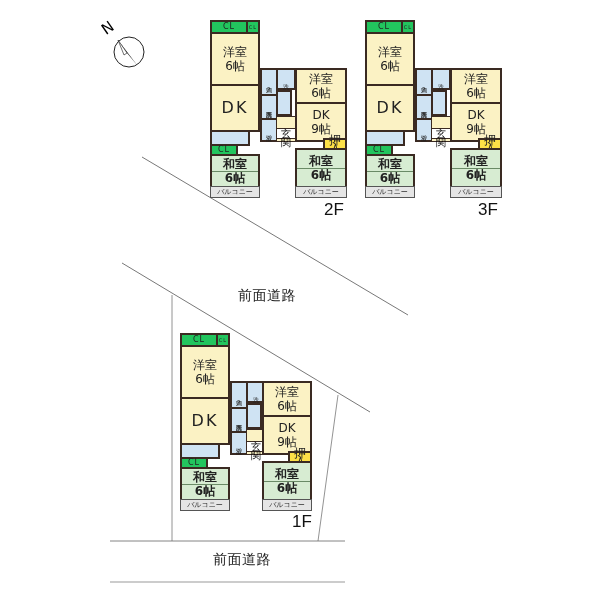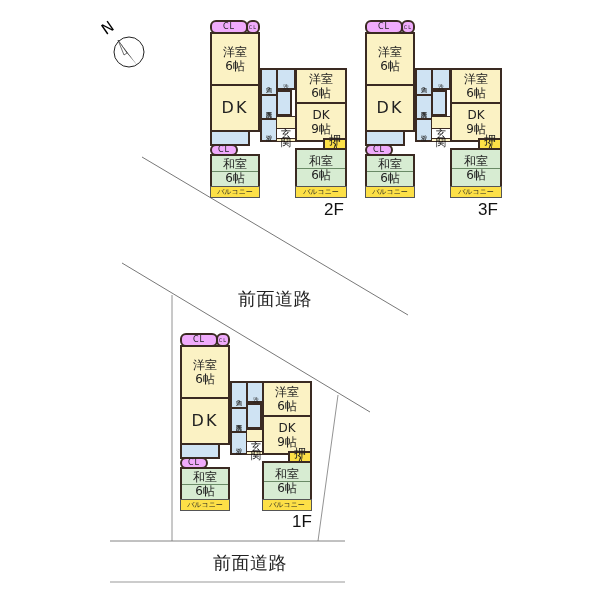--- a/index.html
+++ b/index.html
@@ -1,30 +1,30 @@
 <!DOCTYPE html>
 <html><head>
 <meta charset="utf-8">
 <style>
   html,body{margin:0;padding:0;background:#ffffff;}
   body{width:600px;height:600px;position:relative;overflow:hidden;font-family:"DejaVu Sans","Liberation Sans",sans-serif;}
   .abs{position:absolute;}
   .site-svg{position:absolute;left:0;top:0;width:600px;height:600px;}
-  .road-label{position:absolute;font-size:18px;color:#222;letter-spacing:0.5px;white-space:nowrap;}
+  .road-label{position:absolute;font-size:14px;color:#222;letter-spacing:0.5px;white-space:nowrap;}
   .floor-label{position:absolute;font-family:"Liberation Sans",sans-serif;font-size:17px;color:#111;}
   .plan{position:absolute;width:140px;height:182px;}
   .room{position:absolute;box-sizing:border-box;border:2px solid #3a2a22;display:flex;flex-direction:column;align-items:center;justify-content:center;color:#222;font-size:12px;line-height:14px;text-align:center;}
   .yoshitsu{background:#fbf2c4;}
   .dk{background:#fbf2c4;}
-  .washitsu{background:#d7ecd2;}
-  .cl{background:#f0abfc;font-size:8px;line-height:8px;color:#222;letter-spacing:1px;border-radius:6px;}
+  .washitsu{background:#d7ecd2;font-weight:bold;}
+  .cl{background:#22c55e;font-size:8px;line-height:8px;color:#222;letter-spacing:1px;}
   .oshiire{background:#fde047;font-size:12px;line-height:8px;}
   .wet{background:#cfe3f3;font-size:6px;line-height:6px;writing-mode:vertical-rl;}
   .hall{background:#fbf2c4;}
-  .balcony{position:absolute;box-sizing:border-box;border:1px solid #555;background:#fde047;font-size:7px;line-height:10px;text-align:center;color:#222;}
+  .balcony{position:absolute;box-sizing:border-box;border:1px solid #555;background:#e5e5e5;font-size:7px;line-height:10px;text-align:center;color:#222;}
   .entrance{position:absolute;box-sizing:border-box;border:1px solid #3a2a22;background:#fff;font-size:10px;line-height:9px;text-align:center;}
   .dk-big{font-size:16px;line-height:18px;letter-spacing:2px;}
   .tatami-line-h{position:absolute;left:0;right:0;height:1px;background:#6a8a66;}
   .compass{position:absolute;left:105px;top:25px;width:40px;height:46px;}
 </style>
 </head>
 <body>
 
 <svg class="site-svg" viewBox="0 0 600 600">
   <line x1="142" y1="157" x2="408" y2="315" stroke="#555" stroke-width="0.8"></line>

